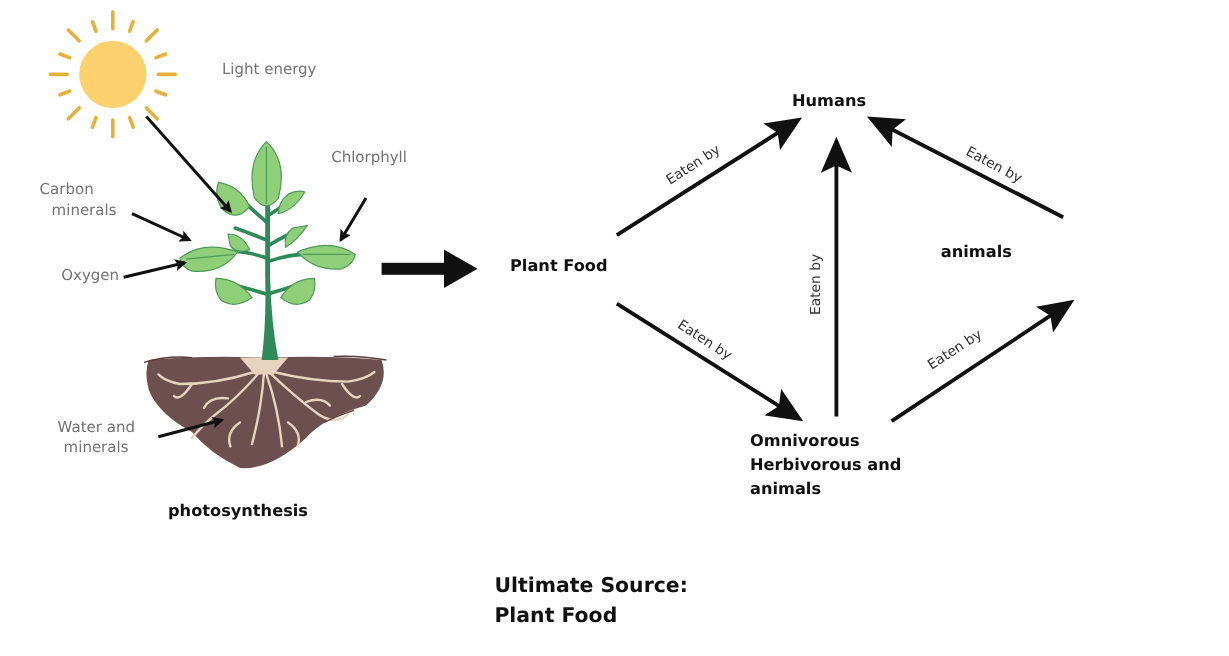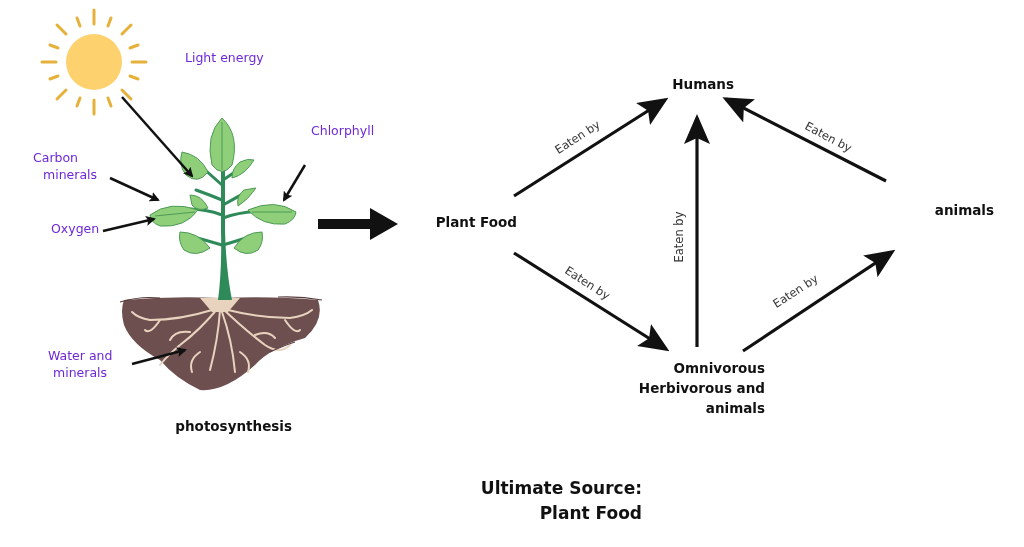--- a/index.html
+++ b/index.html
@@ -1,19 +1,19 @@
 <!DOCTYPE html>
 <html><head>
 <meta charset="utf-8">
 <style>
   html, body { margin: 0; padding: 0; background: #ffffff; }
   body { width: 1024px; height: 547px; position: relative; overflow: hidden;
          font-family: "DejaVu Sans", "Liberation Sans", sans-serif; color: #1a1a1a; }
-  .lbl { position: absolute; font-size: 12.5px; color: #6d28d9; line-height: 18px; white-space: nowrap; }
-  .bold { position: absolute; font-weight: bold; color: #111; text-align: right; white-space: nowrap; }
+  .lbl { position: absolute; font-size: 12.5px; color: #737373; line-height: 18px; white-space: nowrap; }
+  .bold { position: absolute; font-weight: bold; color: #111; text-align: left; white-space: nowrap; }
   .edge { position: absolute; font-size: 11.5px; color: #333; white-space: nowrap; transform-origin: center center; }
   svg { position: absolute; left: 0; top: 0; }
 </style>
 </head>
 <body>
 
 <svg width="1024" height="547" viewBox="0 0 1024 547">
   <defs>
     <marker id="ah" markerWidth="10" markerHeight="10" refX="8" refY="5" orient="auto" markerUnits="userSpaceOnUse">
       <path d="M0,0 L10,5 L0,10 L2,5 z" fill="#111"></path>
@@ -118,21 +118,21 @@
     <line x1="697" y1="347" x2="697" y2="118" marker-end="url(#ahBig)"></line>
     <line x1="743" y1="351" x2="892" y2="252" marker-end="url(#ahBig)"></line>
     <line x1="886" y1="181" x2="726" y2="99" marker-end="url(#ahBig)"></line>
   </g>
 </svg>
 
 <div class="lbl" style="left:185px;top:49px;">Light energy</div>
 <div class="lbl" style="left:33px;top:149px;">Carbon</div>
 <div class="lbl" style="left:43px;top:166px;">minerals</div>
 <div class="lbl" style="left:51px;top:220px;">Oxygen</div>
-<div class="lbl" style="left:276px;top:122px;margin-left:35px;">Chlorphyll</div>
+<div class="lbl" style="left:276px;top:122px;">Chlorphyll</div>
 <div class="lbl" style="left:48px;top:347px;">Water and</div>
 <div class="lbl" style="left:53px;top:364px;">minerals</div>
 
 <div class="bold" style="left:140px;top:416px;width:152px;font-size:13.5px;line-height:20px;">
   <div>photosynthesis</div>
 </div>
 
 <div class="bold" style="left:425px;top:214px;width:92px;font-size:13.5px;">Plant Food</div>
 <div class="bold" style="left:660px;top:76px;width:74px;font-size:13.5px;">Humans</div>
 <div class="bold" style="left:625px;top:358px;width:140px;font-size:13.5px;line-height:20px;">

